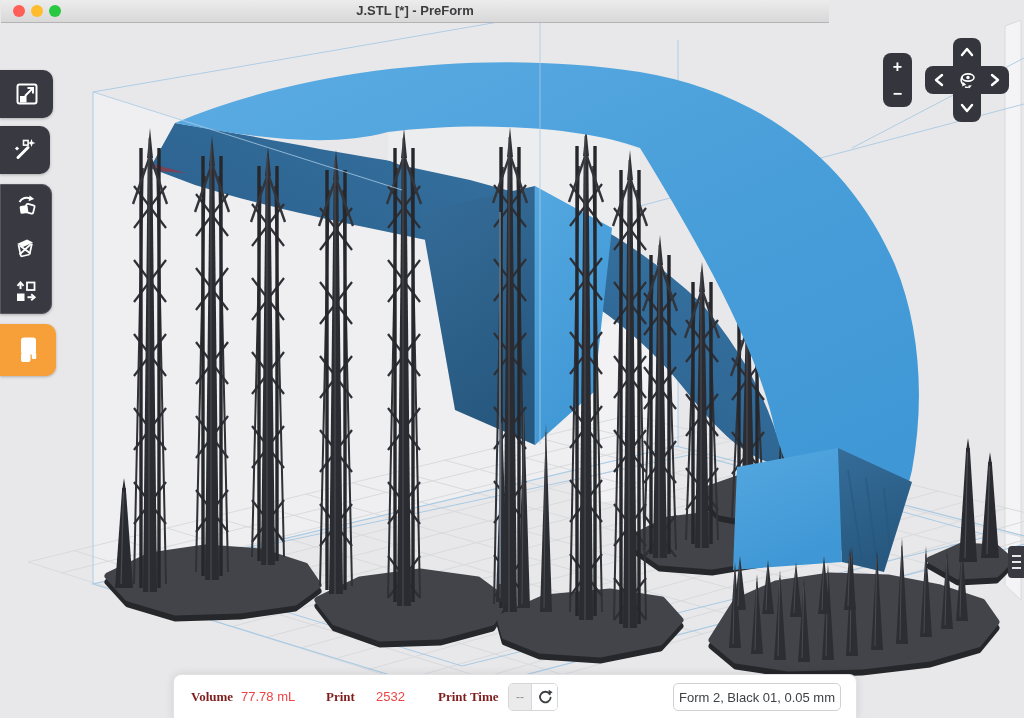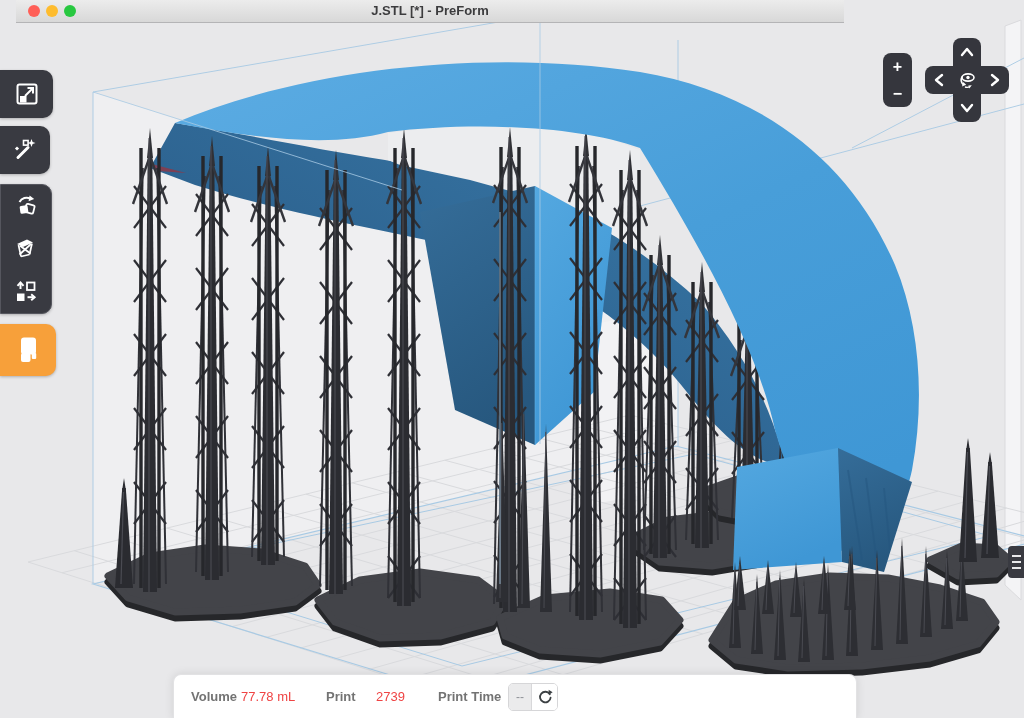--- a/index.html
+++ b/index.html
@@ -1,19 +1,19 @@
 <!DOCTYPE html>
 <html><head>
 <meta charset="utf-8">
 <style>
   html,body{margin:0;padding:0;}
   #screen{position:relative;width:1024px;height:718px;overflow:hidden;
     font-family:"Liberation Sans",sans-serif;background:#e8e8ea;user-select:none;}
   
-  #titlebar{position:absolute;left:16px;top:0;width:828px;height:22px;
+  #titlebar{position:absolute;left:1px;top:0;width:828px;height:22px;
     background:linear-gradient(#ececec,#d8d8d8);border-bottom:1px solid #b4b4b6;z-index:50;}
   .tlight{position:absolute;top:5px;width:12px;height:12px;border-radius:50%;}
   #titletext{position:absolute;left:0;top:0;width:100%;height:22px;line-height:22px;
     text-align:center;font-size:13px;font-weight:700;color:#3c3c3e;}
   
   #scene{position:absolute;left:0;top:0;width:1024px;height:718px;}
   
   .tb{position:absolute;left:0;background:#393a41;border-radius:0 10px 10px 0;
     box-shadow:0 1px 3px rgba(0,0,0,.25);z-index:40;display:flex;flex-direction:column;align-items:center;}
   .tb-btn{width:50px;height:44px;display:flex;align-items:center;justify-content:center;cursor:pointer;}
@@ -28,21 +28,21 @@
   
   #drawer-tab{position:absolute;left:1008px;top:546px;width:16px;height:32px;background:#393a41;
     border-radius:4px 0 0 4px;z-index:40;cursor:pointer;}
   #drawer-tab i{display:block;width:9px;height:2px;background:#e8e8ea;margin:4px auto 0;}
   #drawer-tab i:first-child{margin-top:9px;}
   
   #statusbar{position:absolute;left:173px;top:674px;width:682px;height:44px;background:#fff;
     border:1px solid #e2e2e4;border-bottom:none;border-radius:8px 8px 0 0;
     box-shadow:0 0 10px rgba(0,0,0,.10);z-index:45;font-size:13px;}
   .sb{position:absolute;top:0;height:44px;line-height:44px;white-space:nowrap;}
-  .sb-label{font-weight:700;color:#737373;}
+  .sb-label{font-weight:700;color:#7f1d1d;font-family:Liberation Serif, serif;}
   .sb-value{color:#ef4444;}
   #pt-chip{position:absolute;left:334px;top:8px;width:48px;height:26px;border:1px solid #d6d6d8;
     border-radius:5px;overflow:hidden;display:flex;}
   #pt-val{width:22px;background:#ebebec;border-right:1px solid #d8d8da;color:#8f9297;
     display:flex;align-items:center;justify-content:center;font-size:12px;}
   #pt-refresh{flex:1;background:#fff;display:flex;align-items:center;justify-content:center;cursor:pointer;}
   #ps-btn{position:absolute;left:499px;top:8px;width:166px;height:26px;border:1px solid #d2d2d5;
     border-radius:5px;background:#fff;color:#3e4146;display:flex;align-items:center;justify-content:center;cursor:pointer;}
 </style>
 </head>
@@ -576,26 +576,27 @@
   <div id="drawer-tab">
     <i></i>
       <i></i>
       <i></i>
   </div>
 
   <div id="statusbar">
     <span class="sb sb-label" style="left:17px">Volume</span>
     <span class="sb sb-value" style="left:67px">77.78 mL</span>
     <span class="sb sb-label" style="left:152px">Print</span>
-    <span class="sb sb-value" style="left:202px">2739</span>
+    <span class="sb sb-value" style="left:202px">2532</span>
     <span class="sb sb-label" style="left:264px">Print Time</span>
     <div id="pt-chip">
       <div id="pt-val">--</div>
       <div id="pt-refresh">
         <svg width="16" height="16" viewBox="0 0 16 16">
           <path d="M12.8,5.2 A5.3,5.3 0 1 0 13.6,8.6" fill="none" stroke="#3c4043" stroke-width="1.8" stroke-linecap="round"></path>
           <polygon points="11.6,0.8 15.6,3.2 12,5.8" fill="#3c4043"></polygon>
         </svg>
       </div>
     </div>
+    <div id="ps-btn">Form 2, Black 01, 0.05 mm</div>
   </div>
 
 </div>
 
 </body></html>

